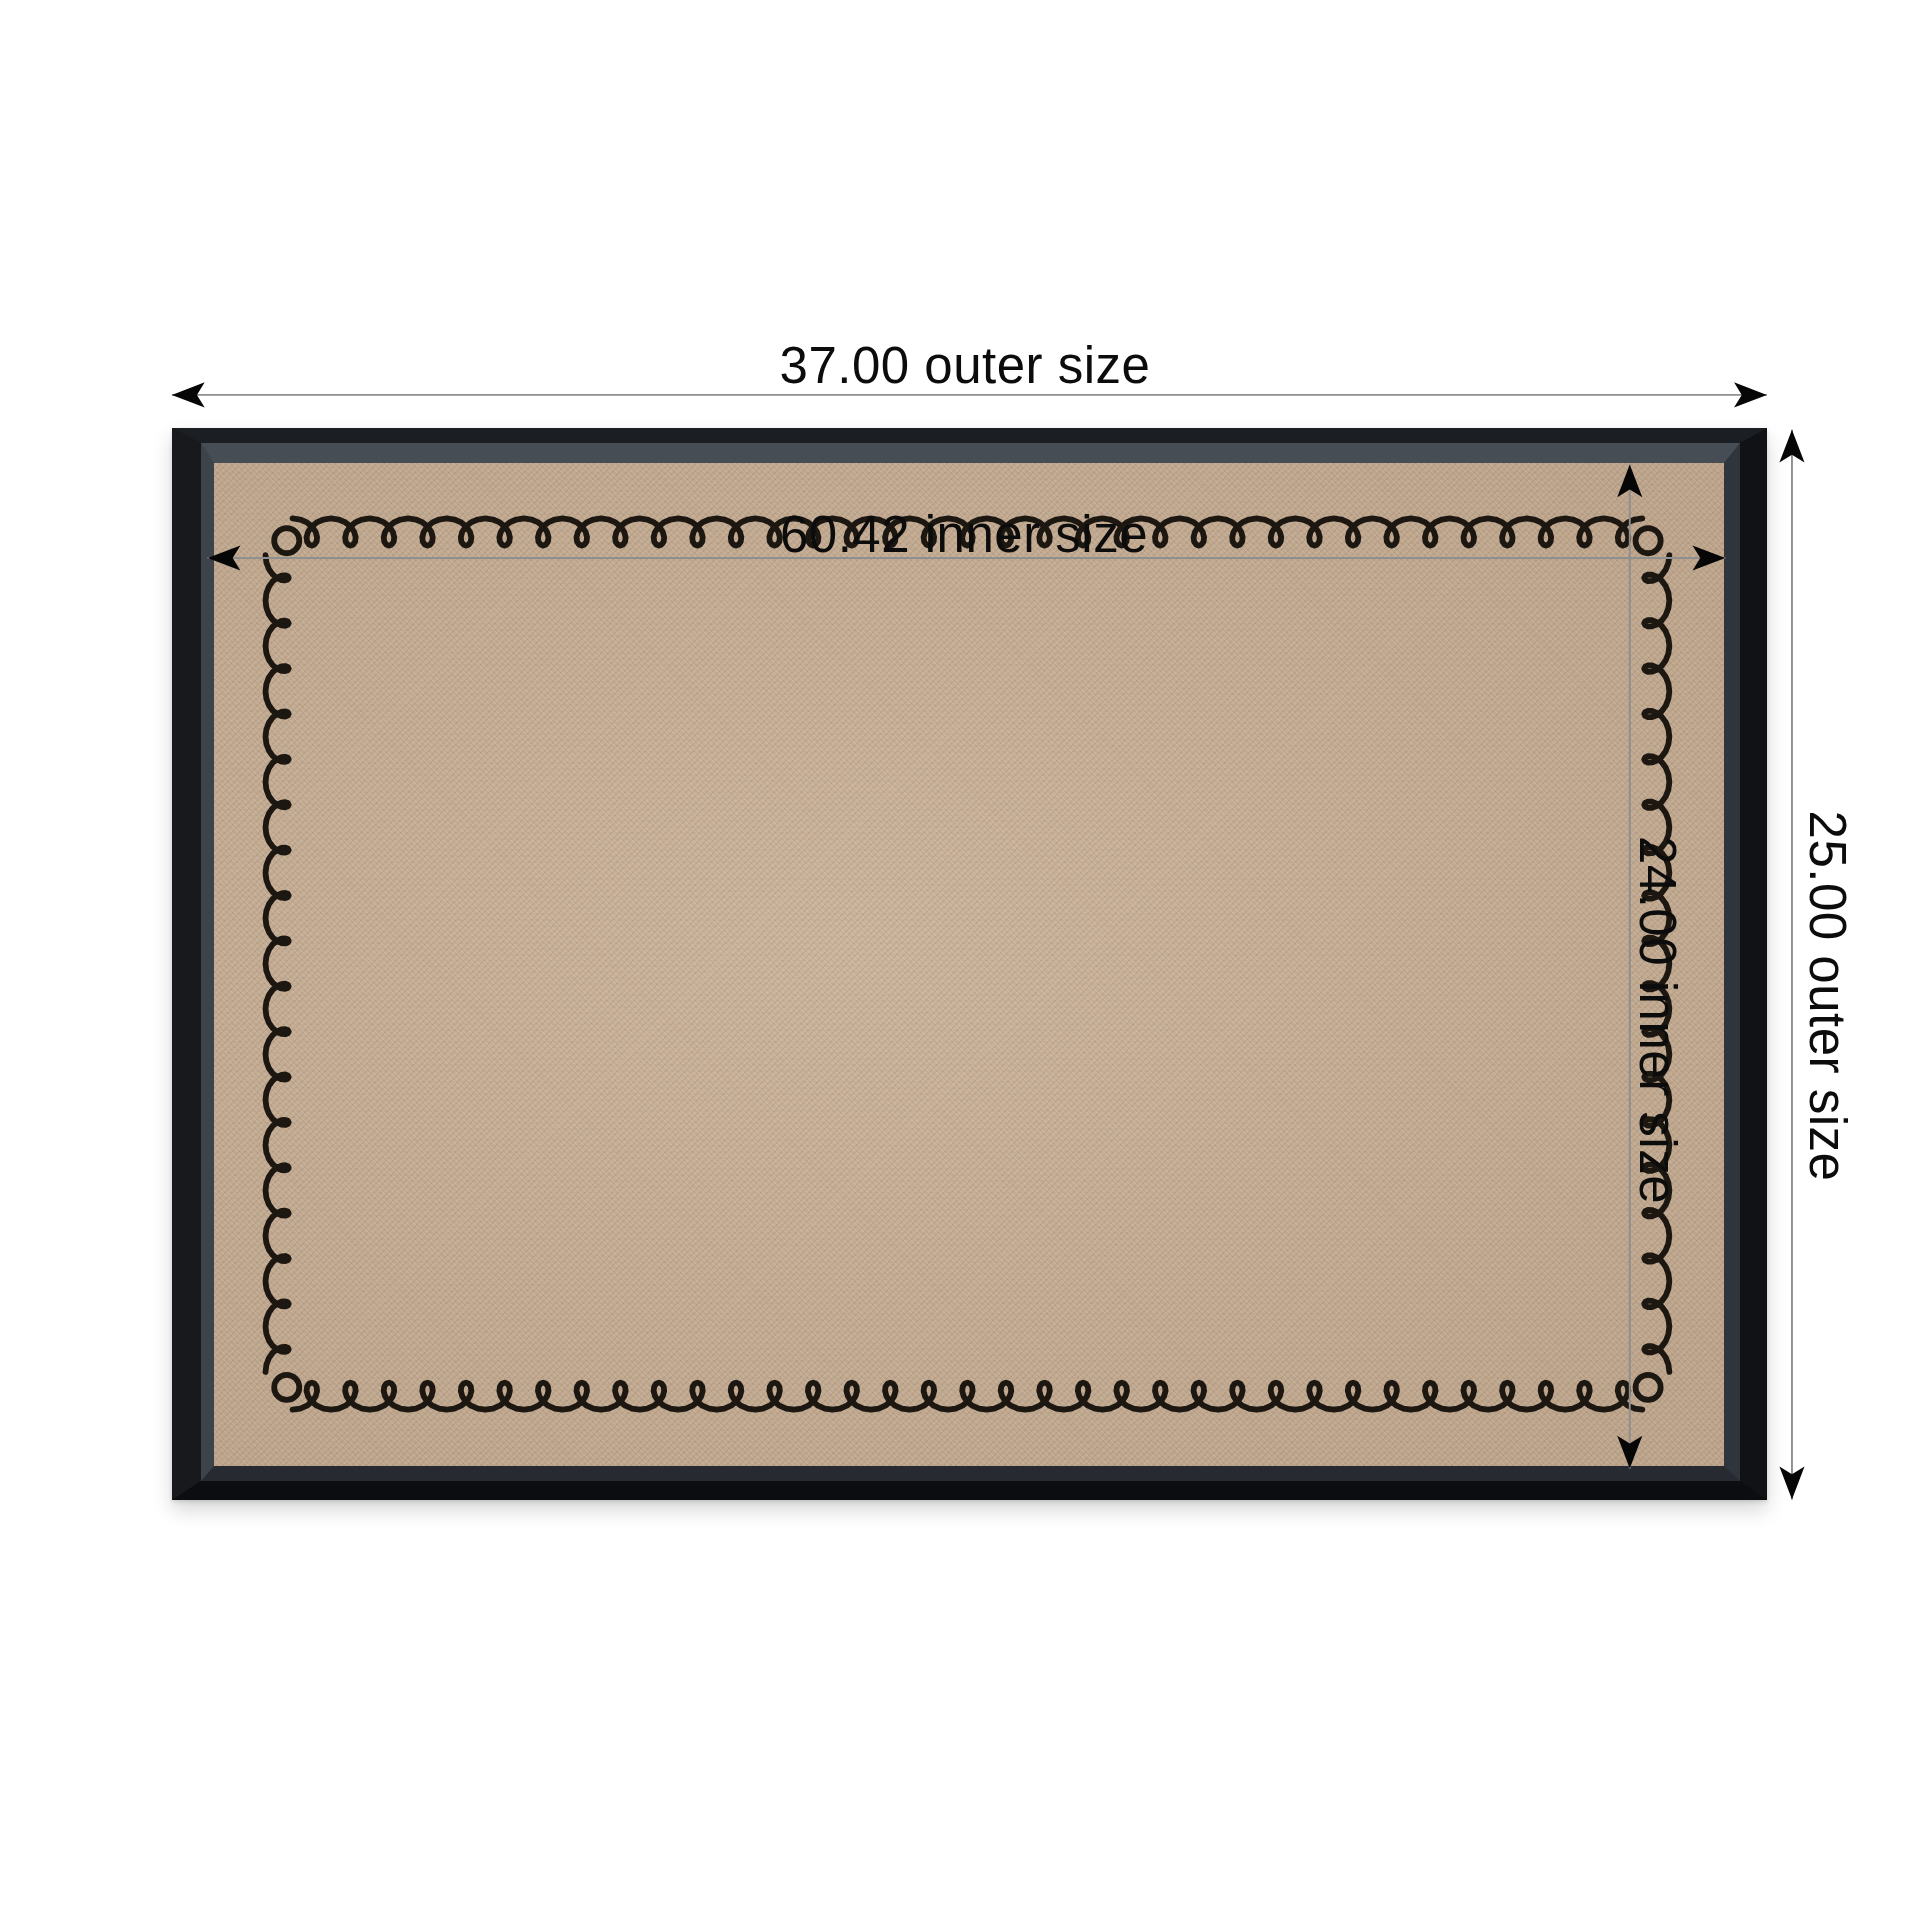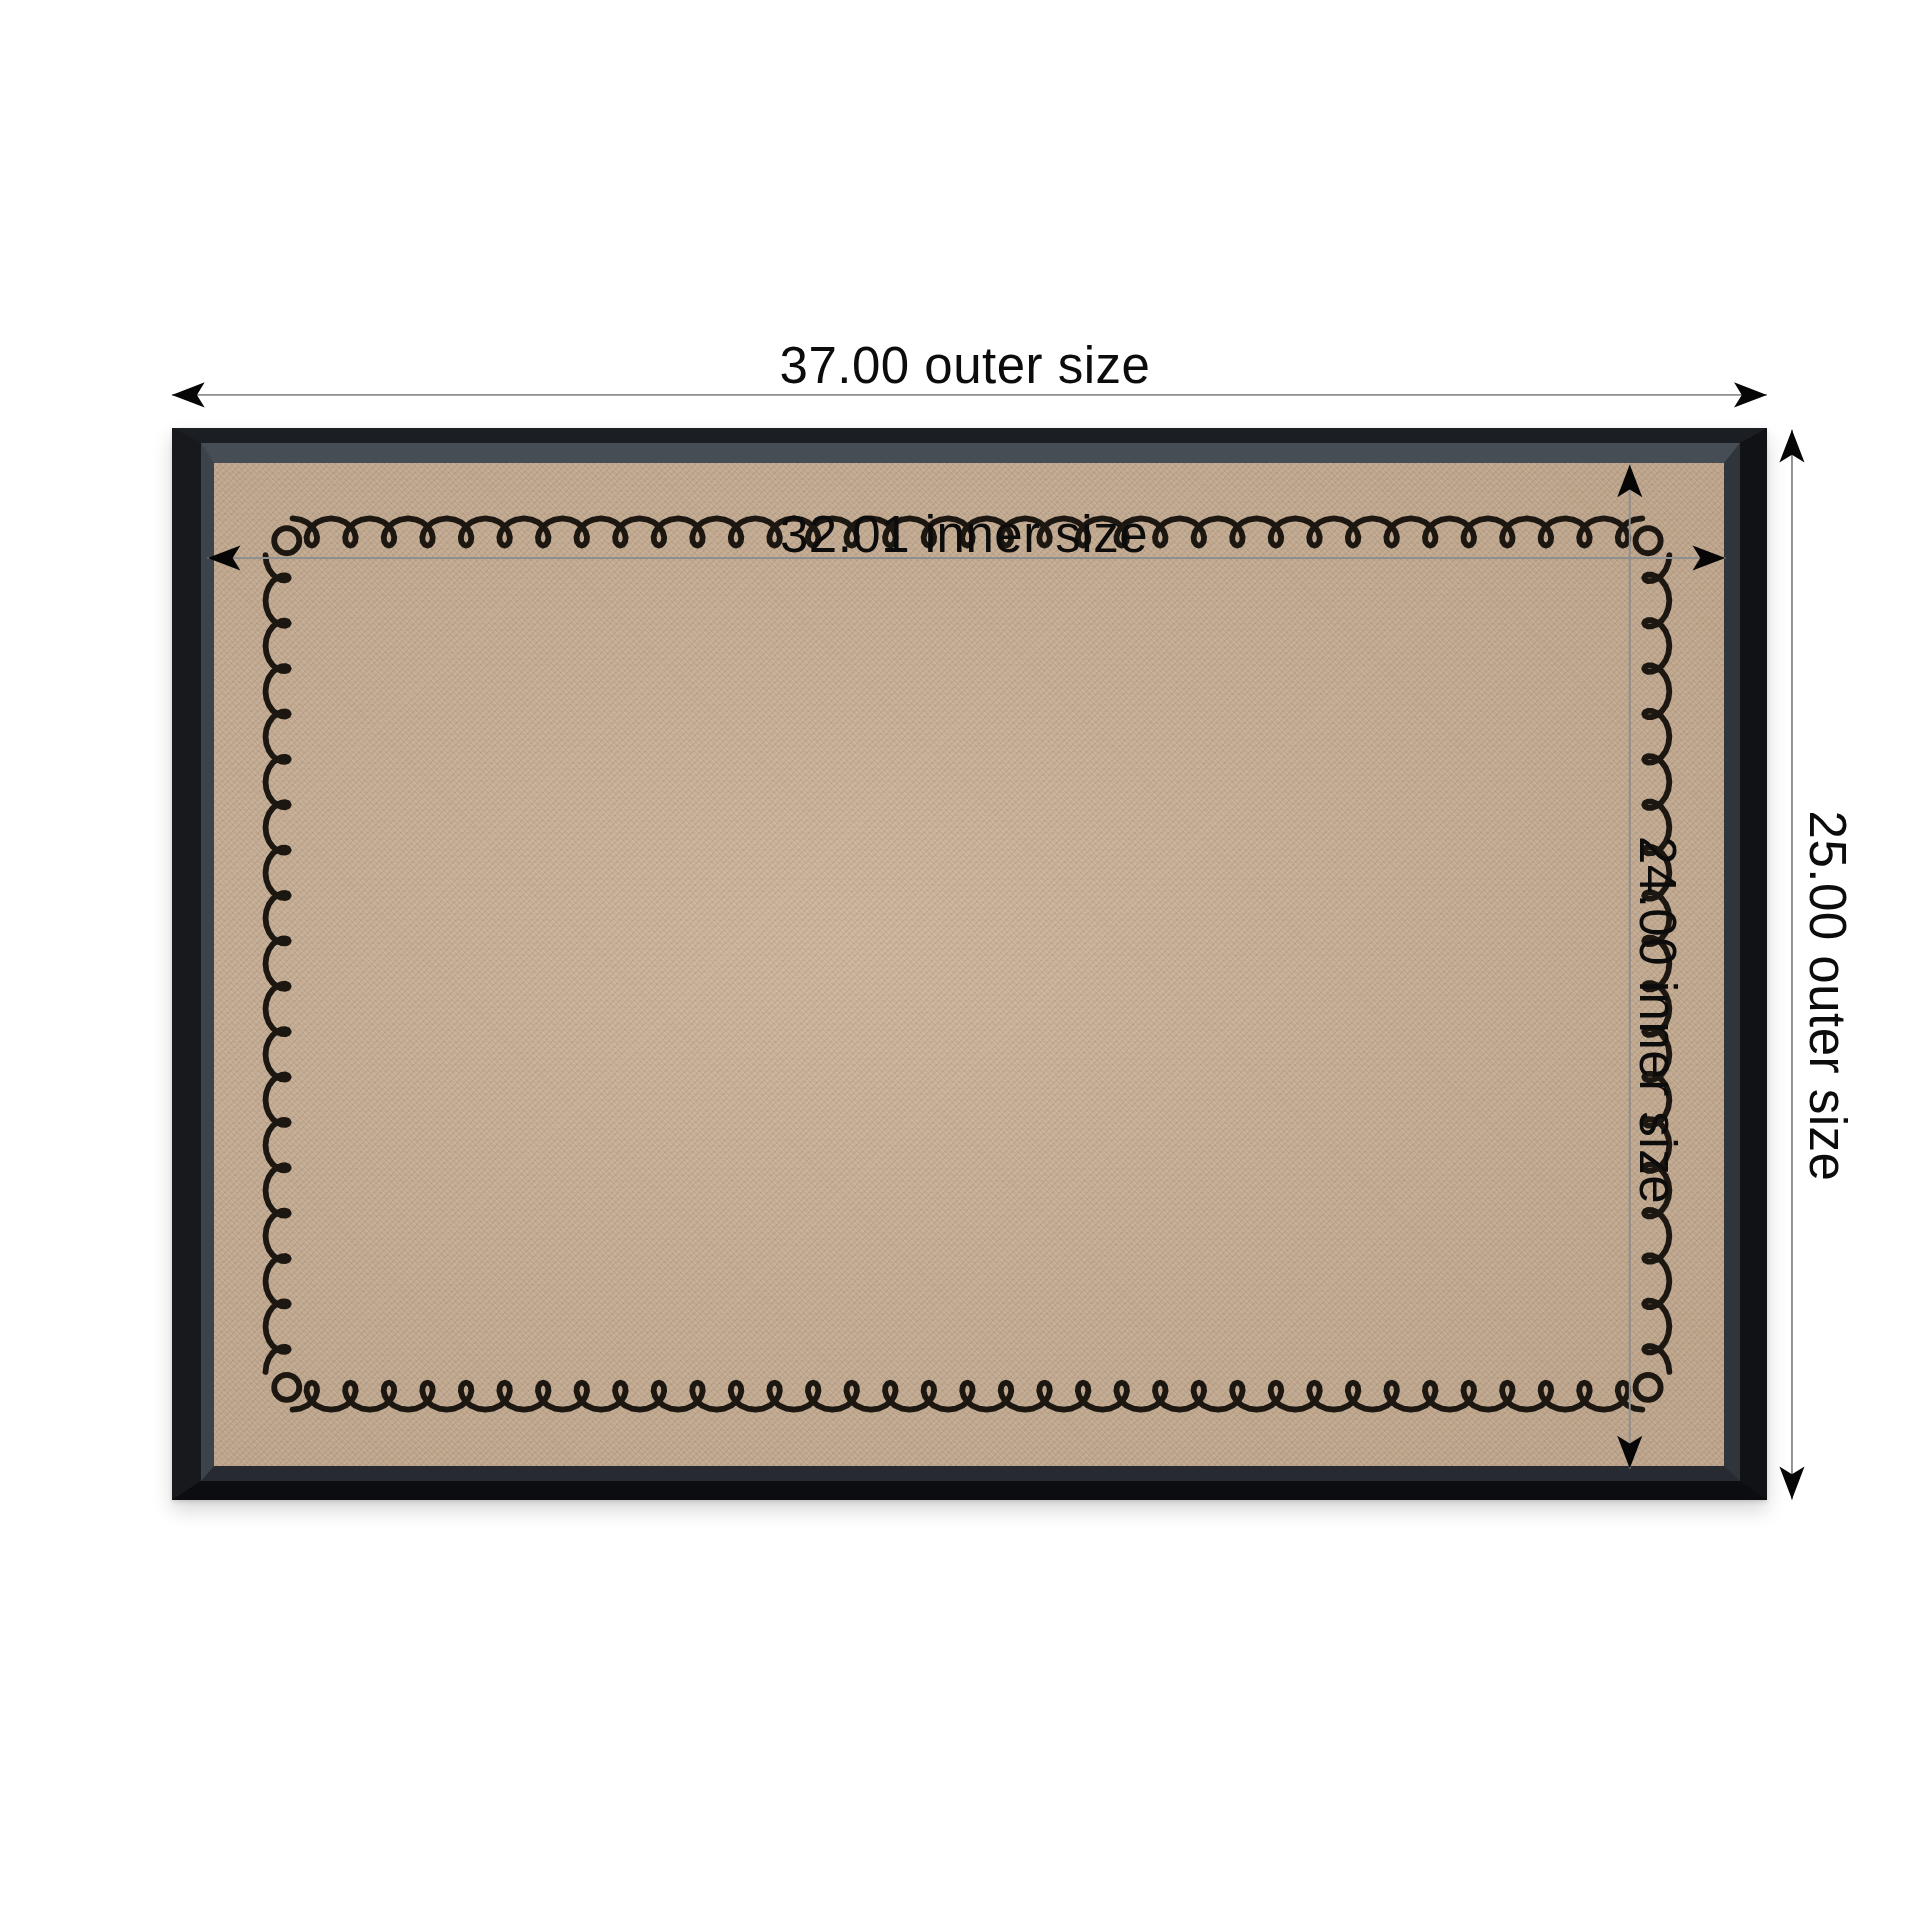--- a/index.html
+++ b/index.html
@@ -100,18 +100,18 @@
     <line class="dimline" x1="215" y1="578" x2="1787" y2="578"></line>
     <polygon class="dart" points="0,0 -34,-13 -26,0 -34,13" transform="translate(215,578) rotate(180)"></polygon>
     <polygon class="dart" points="0,0 -34,-13 -26,0 -34,13" transform="translate(1787,578)"></polygon>
 
     <line class="dimline" x1="1688" y1="481" x2="1688" y2="1521"></line>
     <polygon class="dart" points="0,0 -34,-13 -26,0 -34,13" transform="translate(1688,481) rotate(-90)"></polygon>
     <polygon class="dart" points="0,0 -34,-13 -26,0 -34,13" transform="translate(1688,1521) rotate(90)"></polygon>
   </svg>
 
   <div id="label-outer-width" class="dimlabel h">37.00 outer size</div>
-  <div id="label-inner-width" class="dimlabel h">32.01 inner size</div>
+  <div id="label-inner-width" class="dimlabel h">60.42 inner size</div>
   <div id="label-outer-height" class="dimlabel v">25.00 outer size</div>
   <div id="label-inner-height" class="dimlabel v">24.00 inner size</div>
 
 </div>
 
 
 </body></html>

